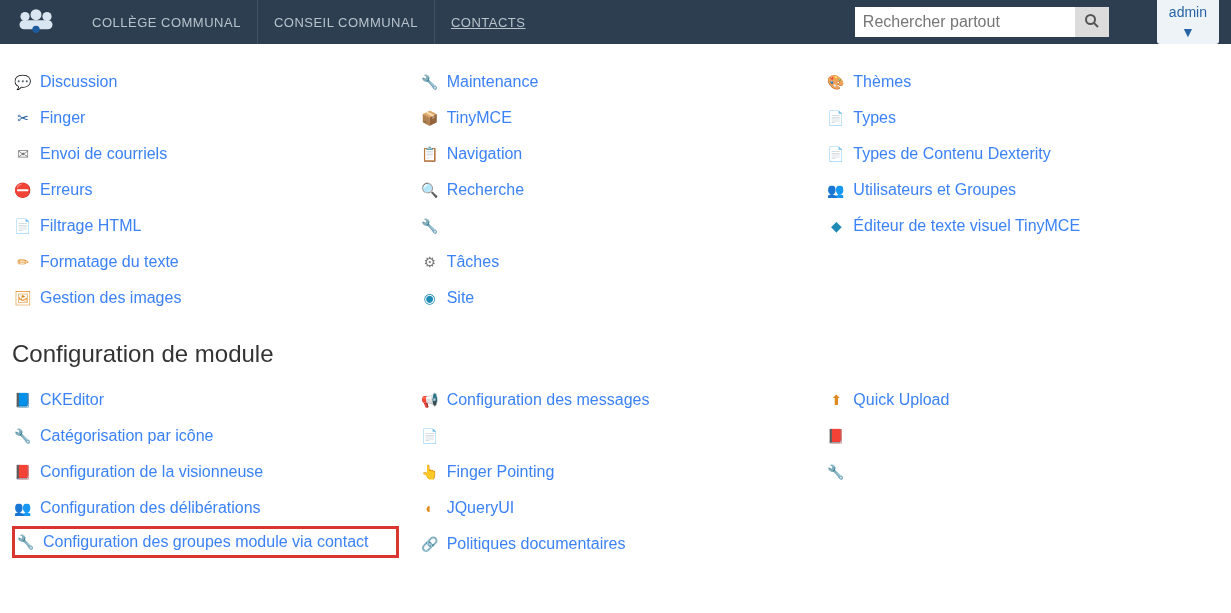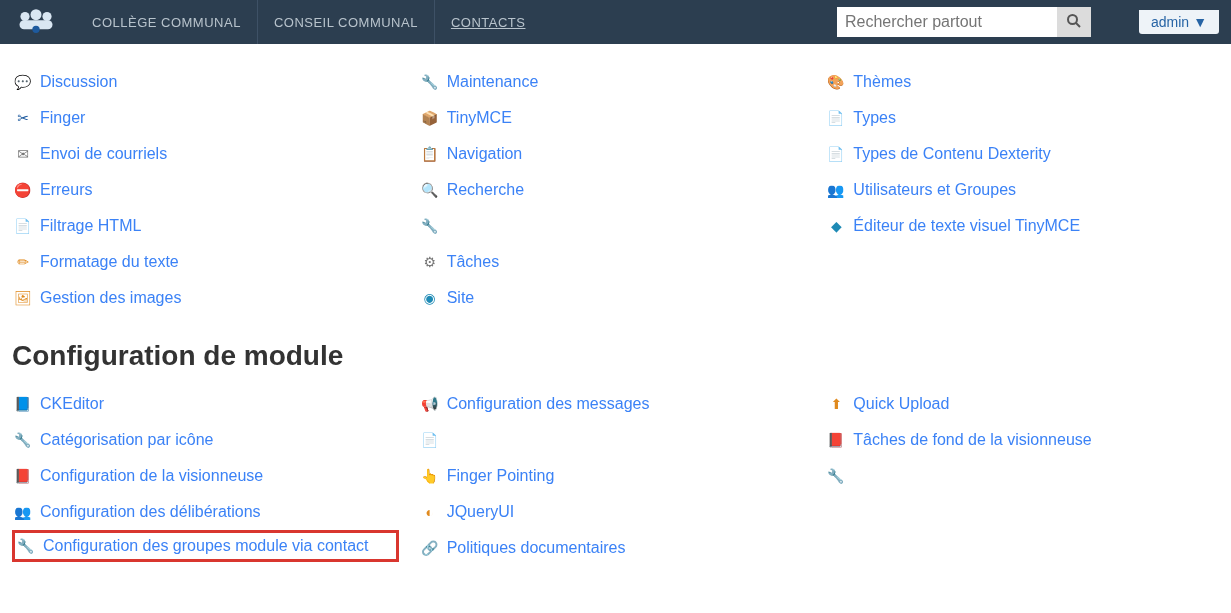--- a/index.html
+++ b/index.html
@@ -71,27 +71,28 @@
     background: #eef3f8;
     color: #2764a5;
     padding: 4px 12px;
     margin-left: 40px;
     cursor: pointer;
     font-size: 14px;
     border-radius: 0 0 3px 3px;
     display:flex;
     align-items:center;
     gap:4px;
+    flex-direction:column;
   }
   .content {
     padding: 20px 12px 40px 12px;
   }
   .section-title {
-    font-size: 28px;
-    font-weight: bold;
+    font-size: 24px;
+    font-weight: normal;
     color: #333;
     margin: 24px 0 14px 0;
   }
   .grid {
     display: grid;
     grid-template-columns: repeat(3, 1fr);
     column-gap: 20px;
     max-width: 1200px;
   }
   .col {
@@ -299,21 +300,20 @@
           <span class="label">Politiques documentaires</span>
         </div>
       </div>
     <div class="col" id="s2c3">
         <div class="item">
           <span class="icon ic-orange">⬆</span>
           <span class="label">Quick Upload</span>
         </div>
         <div class="item">
           <span class="icon ic-red">📕</span>
-          <span class="label">Tâches de fond de la visionneuse</span>
         </div>
         <div class="item">
           <span class="icon ic-wrench">🔧</span>
         </div>
       </div>
   </div>
 
 </div>
 
 </body></html>

